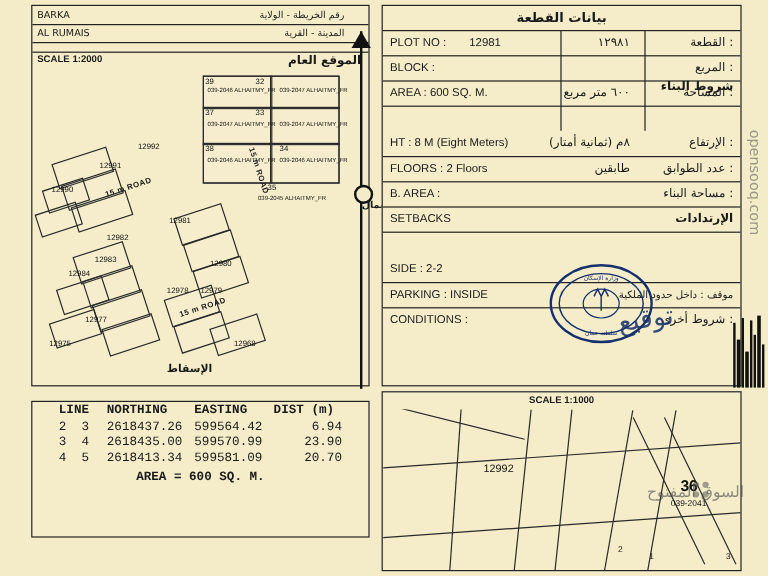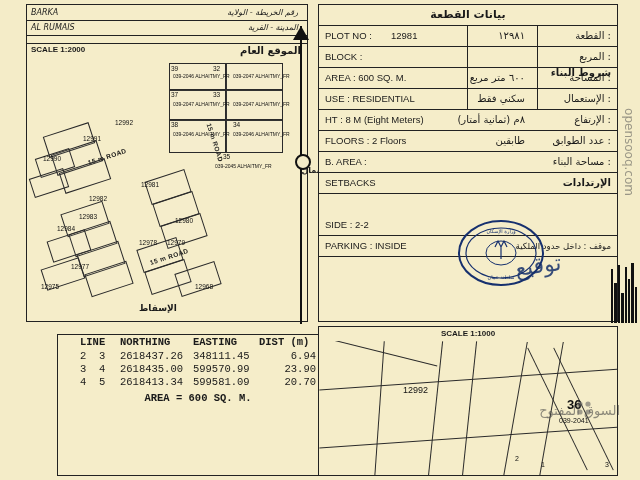--- a/index.html
+++ b/index.html
@@ -15,21 +15,21 @@
     position:absolute;inset:0;
     background:#f4ecc8;
   }
   
   .box{position:absolute;border:1px solid #222;box-sizing:border-box;background:#f5edc9;}
   .ar{font-family:"DejaVu Sans", sans-serif;}
 
   
   #map-panel{left:26px;top:4px;width:282px;height:318px;}
   #map-header{position:absolute;left:0;top:0;right:0;height:38px;border-bottom:1px solid #222;}
-  .mh-row{position:absolute;left:4px;right:9px;font-size:8px;line-height:11px;font-style:italic;}
+  .mh-row{position:absolute;left:4px;right:20px;font-size:8px;line-height:11px;}
   .mh-row .l{float:left;}
   .mh-row .r{float:right;}
   .mh-sep{position:absolute;left:0;right:0;height:0;border-top:1px solid #222;}
   #map-scale{position:absolute;left:4px;top:40px;font-size:8px;font-weight:bold;}
   #map-body{position:absolute;left:0;top:52px;right:0;bottom:0;overflow:hidden;}
 
   .parcel{position:absolute;border:1px solid #2a2a2a;background:rgba(255,255,255,0.04);}
   .plab{position:absolute;font-size:5px;color:#111;white-space:nowrap;}
   .plab.big{font-size:6.5px;}
   .road{position:absolute;font-size:6.5px;font-weight:bold;letter-spacing:.5px;color:#111;}
@@ -60,21 +60,21 @@
   
   #stamp{position:absolute;left:138px;top:212px;width:88px;height:72px;}
   #stamp svg{display:block;}
   #signature{position:absolute;left:196px;top:248px;font-size:22px;color:#15306b;font-family:"DejaVu Serif", serif;transform:rotate(-8deg);opacity:.85;}
 
   
   #barcode{position:absolute;left:292px;top:258px;width:26px;height:60px;display:flex;align-items:flex-end;gap:1px;}
   #barcode i{display:block;background:#111;width:2px;}
 
   
-  #coord-panel{left:26px;top:334px;width:282px;height:142px;margin-left:31px;}
+  #coord-panel{left:26px;top:334px;width:282px;height:114px;}
   table.coords{width:100%;border-collapse:collapse;font-family:"Liberation Mono", monospace;font-size:10.5px;}
   table.coords th{font-weight:bold;padding:1px 2px;text-align:left;}
   table.coords td{padding:0.5px 2px;white-space:nowrap;}
   .ct-head{padding-top:6px;}
   .c-line{width:36px;text-align:left;}
   .c-n{text-align:left;}
   .c-e{text-align:left;}
   .c-d{text-align:right;}
   #coord-area{text-align:center;font-family:"Liberation Mono", monospace;font-size:10.5px;font-weight:bold;margin-top:4px;}
 
@@ -208,25 +208,20 @@
     </div>
 
     <div class="inforow" style="top:62px;">
       <span class="cell-l">AREA :  600 SQ. M.</span>
       <span class="cell-r2 ar">٦٠٠    متر مربع</span>
       <span class="cell-r ar">المساحة :</span>
     </div>
 
     <div style="position:absolute;right:6px;top:62px;font-size:10px;font-weight:bold;" class="ar">شروط البناء</div>
 
-    <div class="inforow" style="top:83px;">
-      <span class="cell-l">USE :  RESIDENTIAL</span>
-      <span class="cell-r2 ar">سكني فقط</span>
-      <span class="cell-r ar">الإستعمال :</span>
-    </div>
 
     <div class="inforow" style="top:104px;">
       <span class="cell-l">HT : 8 M  (Eight Meters)</span>
       <span class="cell-r2 ar">٨م  (ثمانية أمتار)</span>
       <span class="cell-r ar">الإرتفاع :</span>
     </div>
 
     <div class="inforow" style="top:125px;">
       <span class="cell-l">FLOORS :  2 Floors</span>
       <span class="cell-r2 ar">طابقين</span>
@@ -246,20 +241,24 @@
 
     <div class="inforow" style="top:209px;">
       <span class="cell-l">SIDE : 2-2</span>
     </div>
 
     <div class="inforow" style="top:230px;">
       <span class="cell-l">PARKING :  INSIDE</span>
       <span class="cell-r ar" style="font-size:8.5px;">موقف : داخل حدود الملكية</span>
     </div>
 
+    <div class="inforow nb" style="top:251px;">
+      <span class="cell-l">CONDITIONS :</span>
+      <span class="cell-r ar">شروط أخرى :</span>
+    </div>
 
     <div id="stamp">
       <svg width="88" height="72" viewBox="0 0 88 72">
         <ellipse cx="44" cy="36" rx="42" ry="32" fill="none" stroke="#16306e" stroke-width="2"></ellipse>
         <ellipse cx="44" cy="36" rx="35" ry="25" fill="none" stroke="#16306e" stroke-width="1.2"></ellipse>
         <ellipse cx="44" cy="36" rx="15" ry="12" fill="none" stroke="#16306e" stroke-width="1"></ellipse>
         <path d="M38 30 l3 -6 l3 6 l3 -6 l3 6 M44 30 l0 12" stroke="#16306e" stroke-width="1.2" fill="none"></path>
         <text x="44" y="16" font-size="5" fill="#16306e" text-anchor="middle" font-family="DejaVu Sans">وزارة الإسكان</text>
         <text x="44" y="62" font-size="5" fill="#16306e" text-anchor="middle" font-family="DejaVu Sans">سلطنة عمان</text>
       </svg>
@@ -286,21 +285,21 @@
           <th class="c-line ct-head" style="padding-left:22px;">LINE</th>
           <th class="c-n ct-head">NORTHING</th>
           <th class="c-e ct-head">EASTING</th>
           <th class="c-d ct-head" style="padding-right:22px;">DIST (m)</th>
         </tr>
       </thead>
       <tbody>
         <tr>
           <td class="c-line" style="padding-left:22px;"><span>2</span>&nbsp;&nbsp;<span>3</span></td>
           <td class="c-n">2618437.26</td>
-          <td class="c-e">348111.45</td>
+          <td class="c-e">599564.42</td>
           <td class="c-d" style="padding-right:22px;">6.94</td>
         </tr>
         <tr>
           <td class="c-line" style="padding-left:22px;"><span>3</span>&nbsp;&nbsp;<span>4</span></td>
           <td class="c-n">2618435.00</td>
           <td class="c-e">599570.99</td>
           <td class="c-d" style="padding-right:22px;">23.90</td>
         </tr>
         <tr>
           <td class="c-line" style="padding-left:22px;"><span>4</span>&nbsp;&nbsp;<span>5</span></td>

